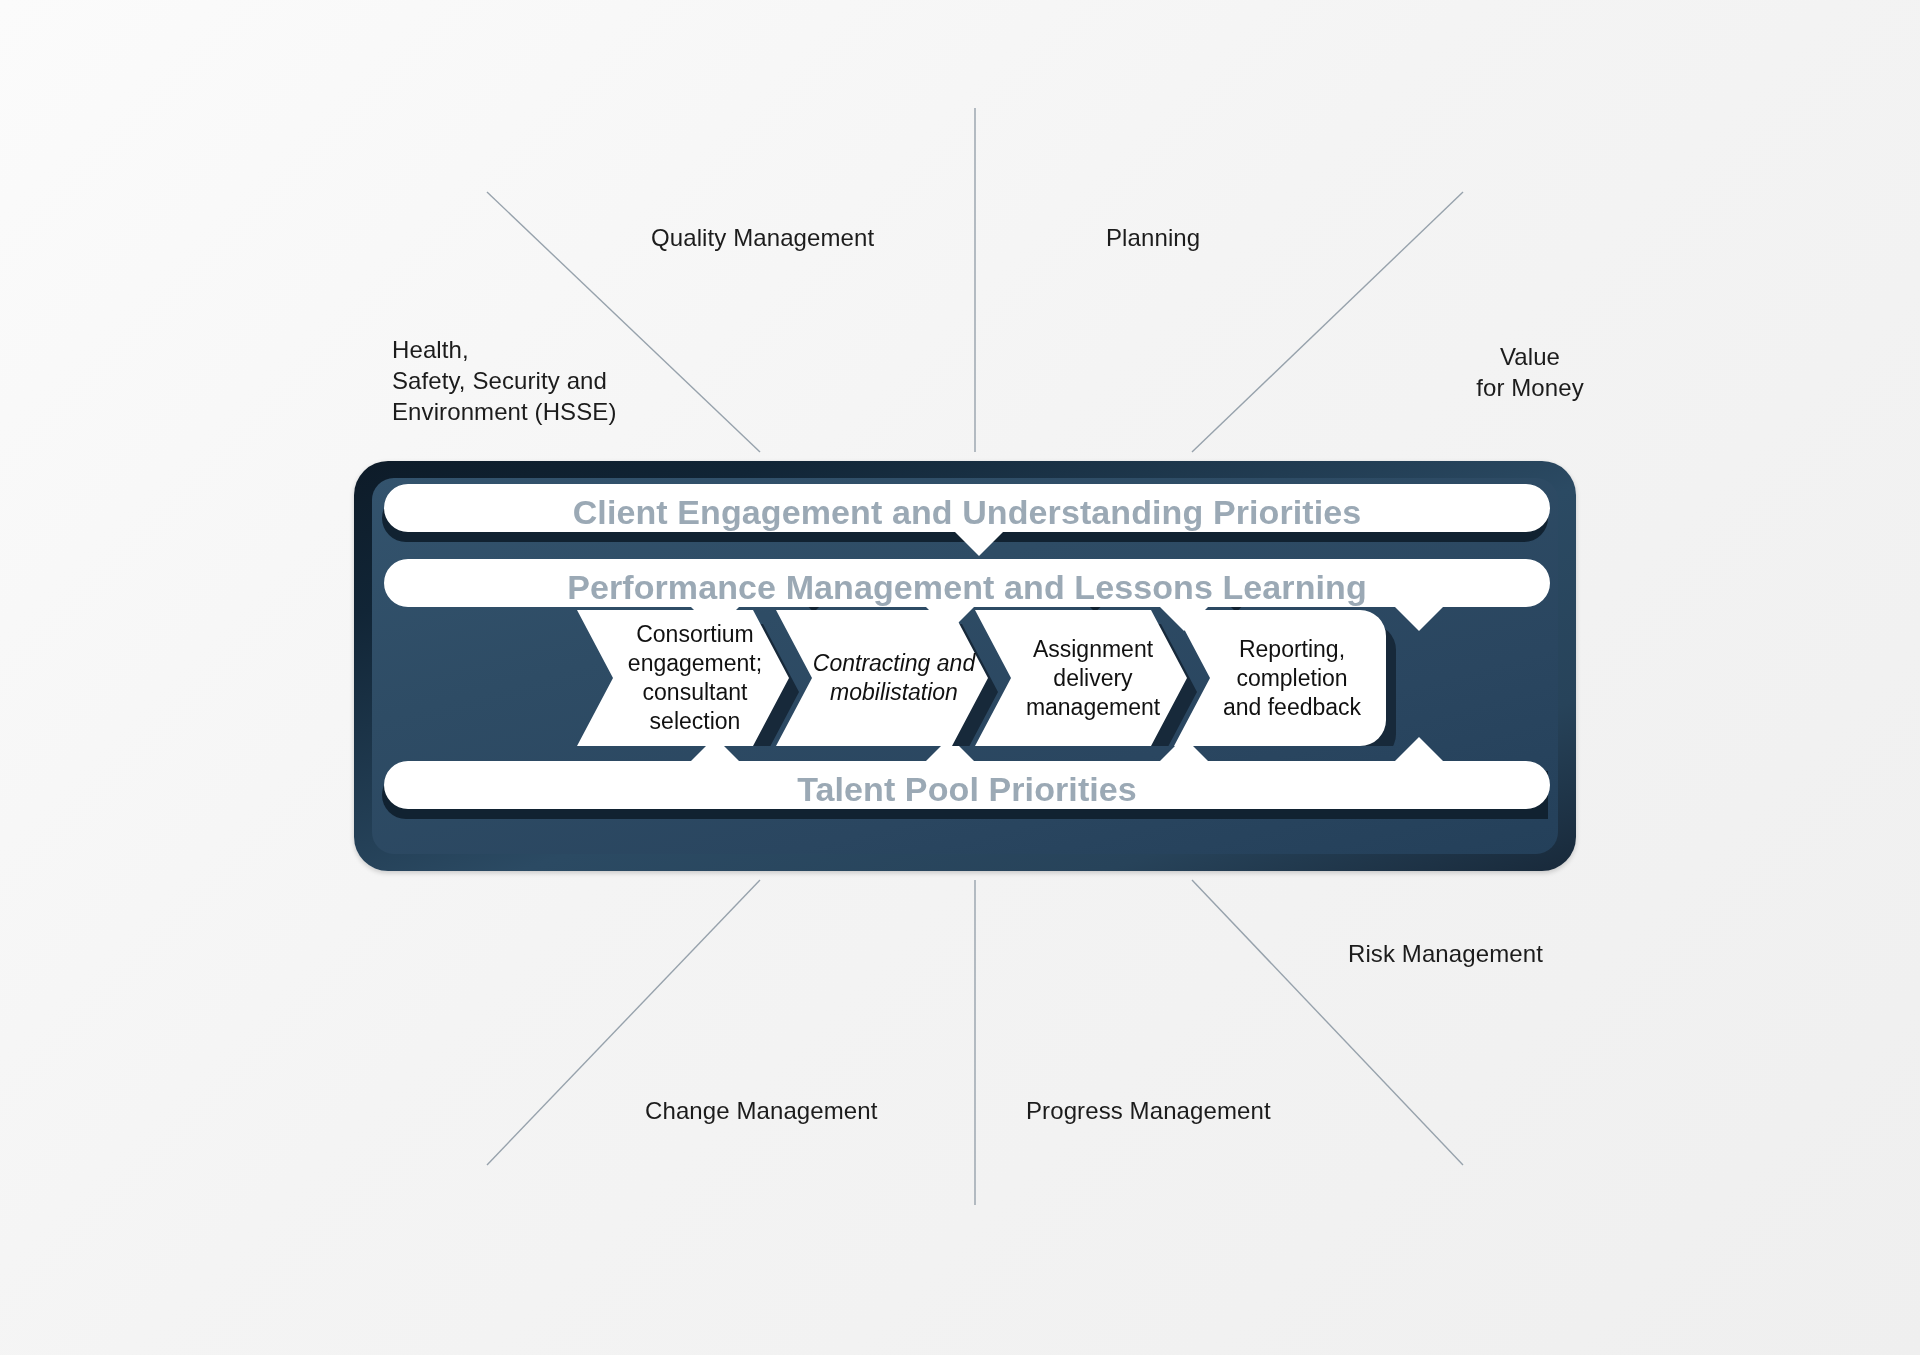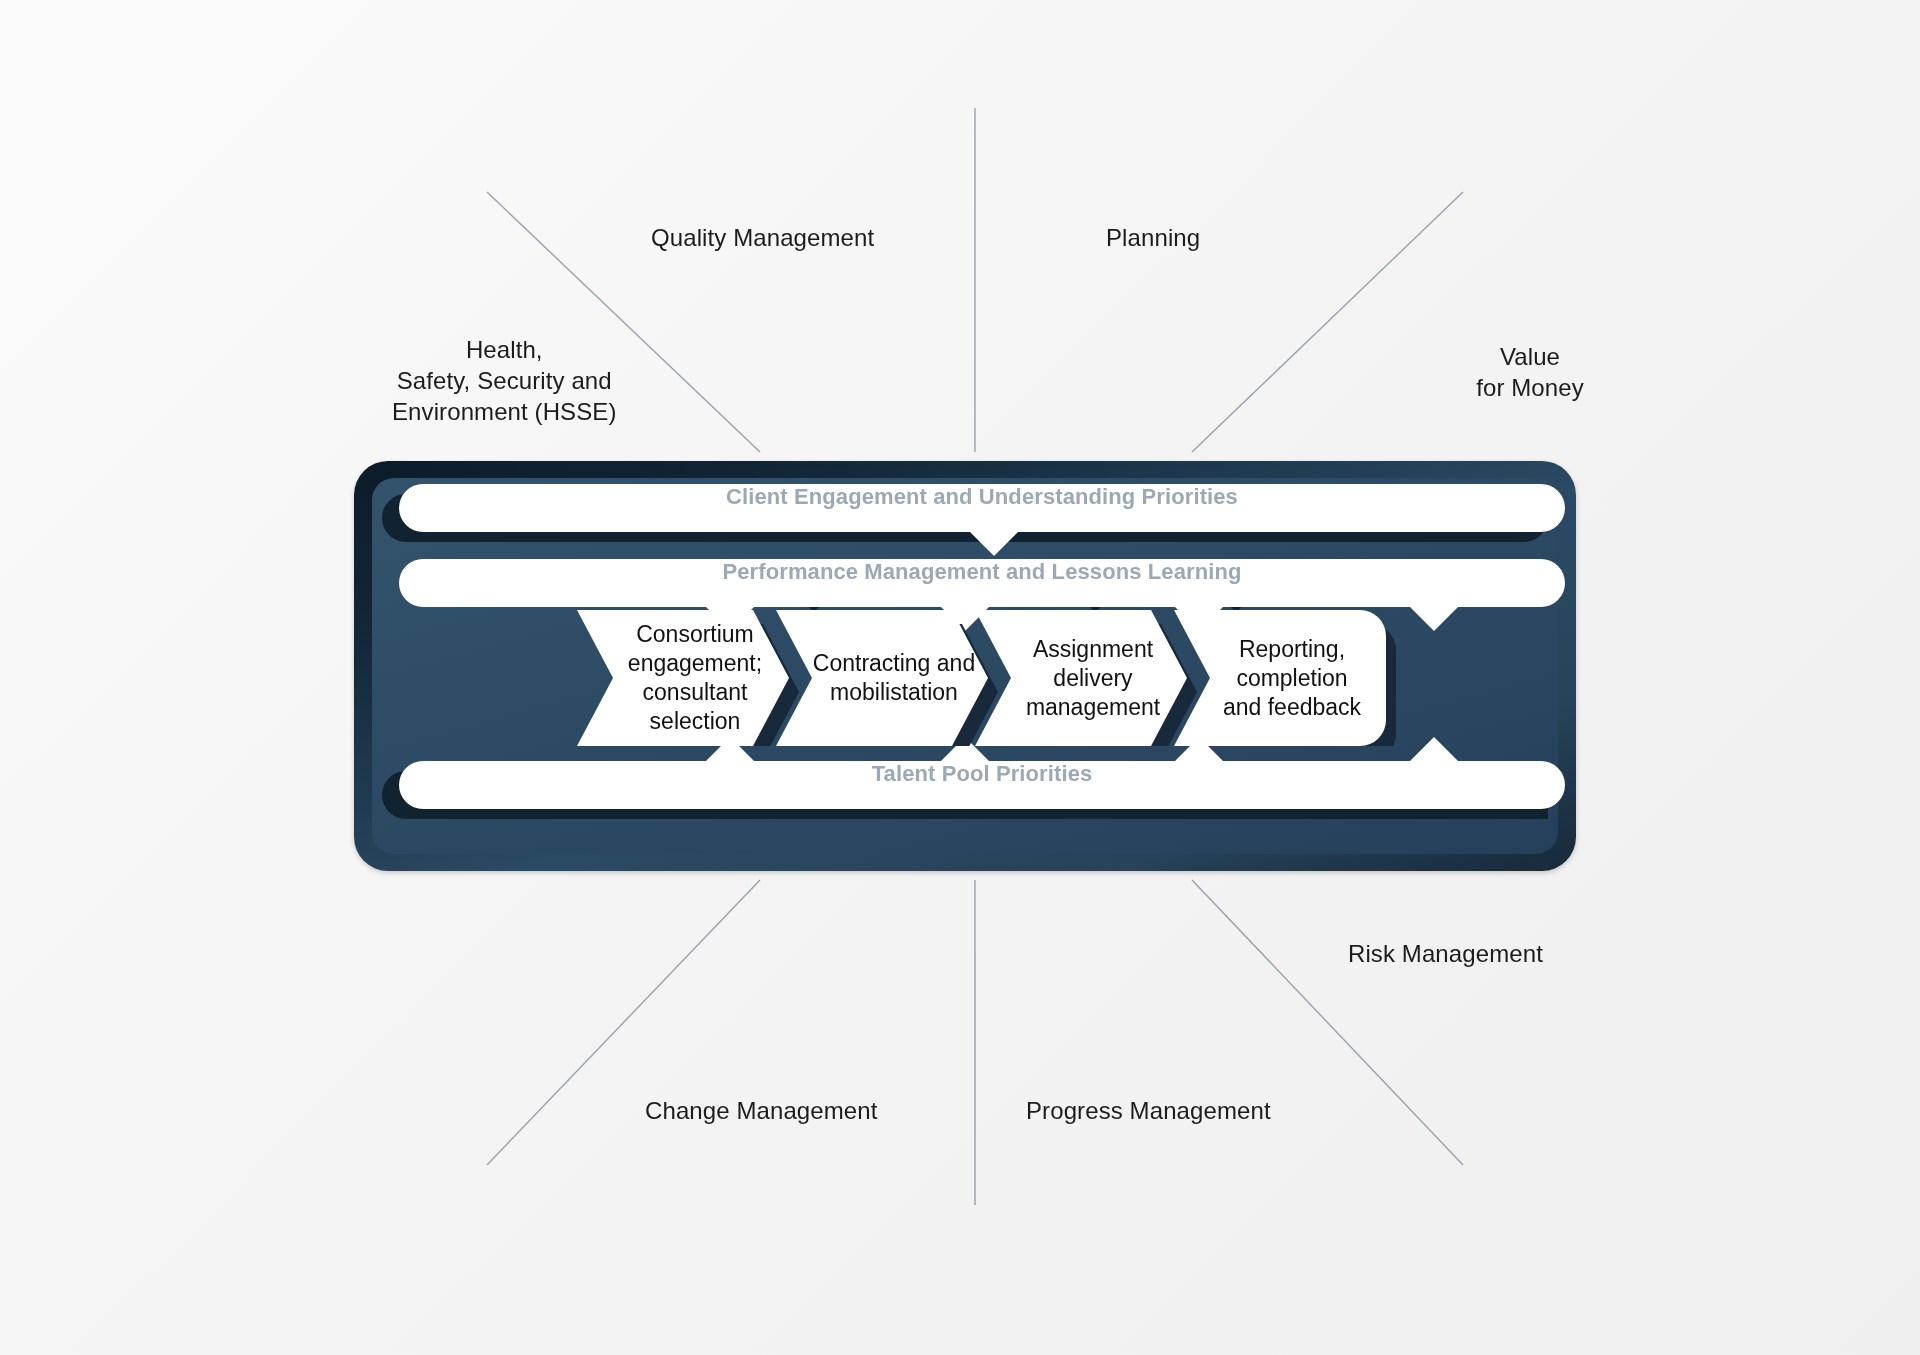--- a/index.html
+++ b/index.html
@@ -16,21 +16,20 @@
   #lines{position:absolute;left:0;top:0;width:1920px;height:1355px;pointer-events:none;}
 
   
   .outer-label{
     position:absolute;
     color:#1c1c1c;
     font-size:24px;
     line-height:31px;
     white-space:pre-line;
     letter-spacing:0.1px;
-    text-align:center;
   }
   .ol-quality    {left:651px; top:222px;}
   .ol-planning   {left:1106px;top:222px;}
   .ol-hsse       {left:392px; top:334px;}
   .ol-value      {left:1430px;top:341px; text-align:center; width:200px;}
   .ol-org        {left:382px; top:938px;}
   .ol-risk       {left:1348px;top:938px;}
   .ol-change     {left:645px; top:1095px;}
   .ol-progress   {left:1026px;top:1095px;}
 
@@ -53,26 +52,26 @@
     background:linear-gradient(165deg,#33536d 0%,#2e4c65 35%,#2a4660 70%,#24405a 100%);
   }
   #inner{
     position:absolute;
     left:18px;top:17px;right:18px;bottom:17px;
   }
 
   
   .band{
     position:absolute;
-    left:27px;
+    left:12px;
     width:1166px;
     height:48px;
-    display:flex;align-items:flex-start;justify-content:center;
+    display:flex;align-items:flex-end;justify-content:center;
     color:#9ba9b5;
-    font-size:22px;
+    font-size:34px;
     font-weight:bold;
     letter-spacing:.1px;
     z-index:4;
   }
   .band .bandshape{
     position:absolute;left:0;top:0;width:100%;height:100%;
     z-index:0;
   }
   .band .bandtext{position:relative;z-index:2;}
 
@@ -109,21 +108,21 @@
     font-size:23px;
     line-height:29px;
     color:#111;
     padding:0 14px;
     box-sizing:border-box;
     white-space:pre-line;
     z-index:3;
   }
   .c0{left:6px;}
   .c1{left:205px;}
-  .c2{left:404px;}
+  .c2{left:404px;font-style:italic;}
   .c3{left:603px;}
   .c4{left:802px;}
 </style>
 </head>
 <body>
 
 <div id="stage">
 
   <svg id="lines" viewBox="0 0 1920 1355" width="1920" height="1355">
     <g stroke="#97a2ac" stroke-width="1.4" fill="none">

